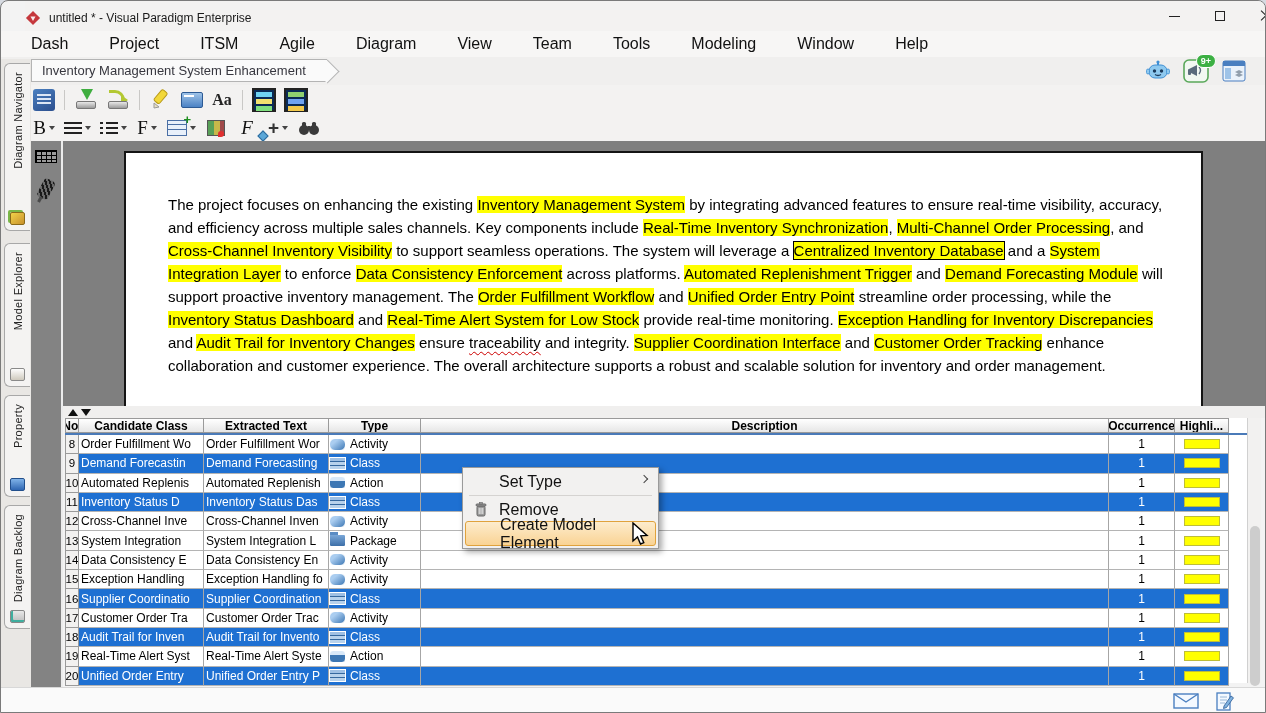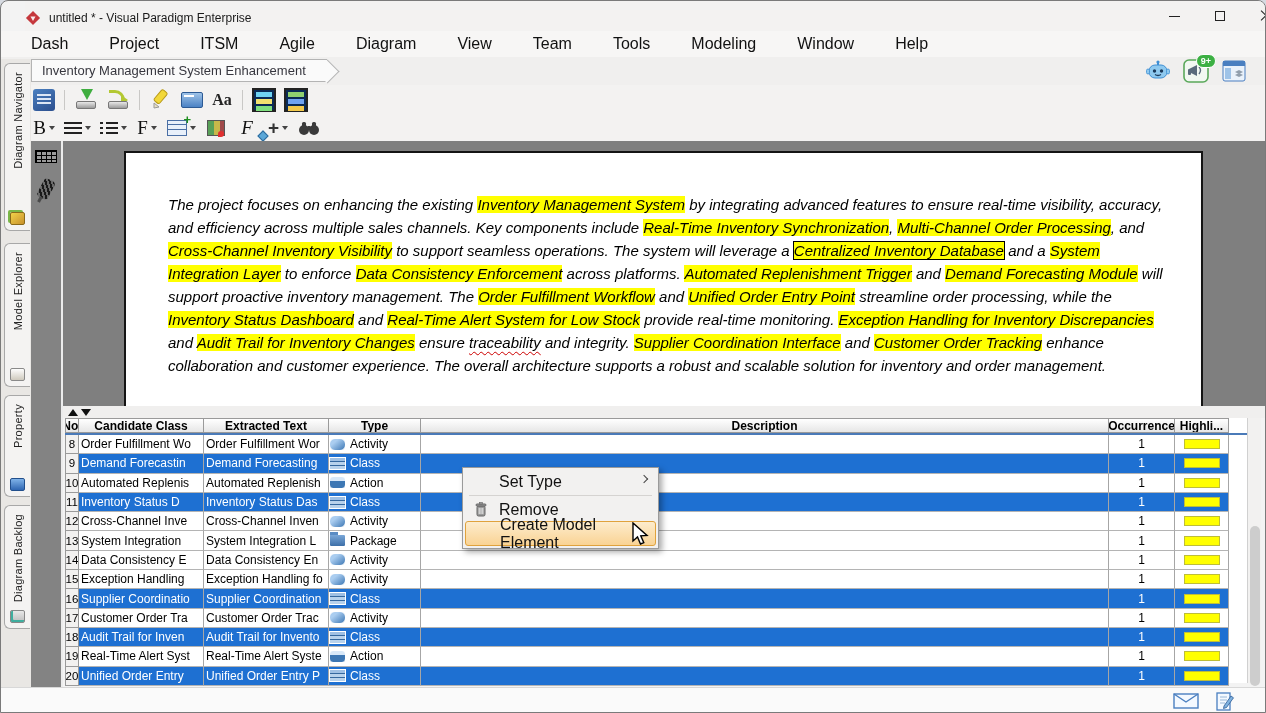--- a/index.html
+++ b/index.html
@@ -74,21 +74,21 @@
   .vi-mod { background:linear-gradient(#fdfdfd,#cfcabe); border:1px solid #8a8a8a; }
   .vi-prop { background:linear-gradient(#7fb2e8,#2f66b2); border:1px solid #224f8c; }
   .vi-back { background:linear-gradient(#e8e8e8,#bdbdbd); border:1px solid #888; box-shadow:inset 2px -2px 0 #3fae9f; }
 
   
   .tool-strip { position:absolute; left:30px; top:140px; width:32px; height:546px; background:#838383; border-right:2px solid #ececec; }
   .strip-grid { margin:9px auto 0 auto; width:22px; height:13px; border:1px solid #000; background-image:repeating-linear-gradient(#000 0 1px, transparent 1px 4px), repeating-linear-gradient(90deg,#000 0 1px, transparent 1px 5px); background-color:#9a9a9a; }
   .strip-brush { margin:16px auto 0 auto; width:12px; height:20px; background-image:repeating-linear-gradient(45deg,#1a1a1a 0 2px,#6a6a6a 2px 4px); border-radius:4px; transform:rotate(28deg); position:relative; }
   .strip-brush:after { content:""; position:absolute; left:4px; bottom:-5px; width:3px; height:6px; background:#4a4a4a; }
 
-  .canvas { position:absolute; left:62px; top:140px; width:1204px; height:265px; background:#7f7f7f; overflow:hidden;font-style:italic; }
+  .canvas { position:absolute; left:62px; top:140px; width:1204px; height:265px; background:#7f7f7f; overflow:hidden; }
   .doc { position:absolute; left:61px; top:10px; width:1079px; height:256px; background:#ffffff; border:2px solid #141414; border-bottom:none; }
   .doc-text { position:absolute; left:42px; top:40px; width:1000px; font-size:15px; line-height:23px; color:#000; }
   .hl { background:var(--hl-yellow); }
   .hl-box { background:var(--hl-yellow); outline:1px solid #000; }
   .squig { text-decoration:underline wavy #cc0000 1px; text-underline-offset:3px; }
 
   
   .splitter { position:absolute; left:62px; top:405px; width:1204px; height:12px; background:#f0efee; display:flex; align-items:center; padding-left:5px; gap:3px; }
   .tri-up { width:0; height:0; border-left:5px solid transparent; border-right:5px solid transparent; border-bottom:7px solid #111; }
   .tri-down { width:0; height:0; border-left:5px solid transparent; border-right:5px solid transparent; border-top:7px solid #111; }

